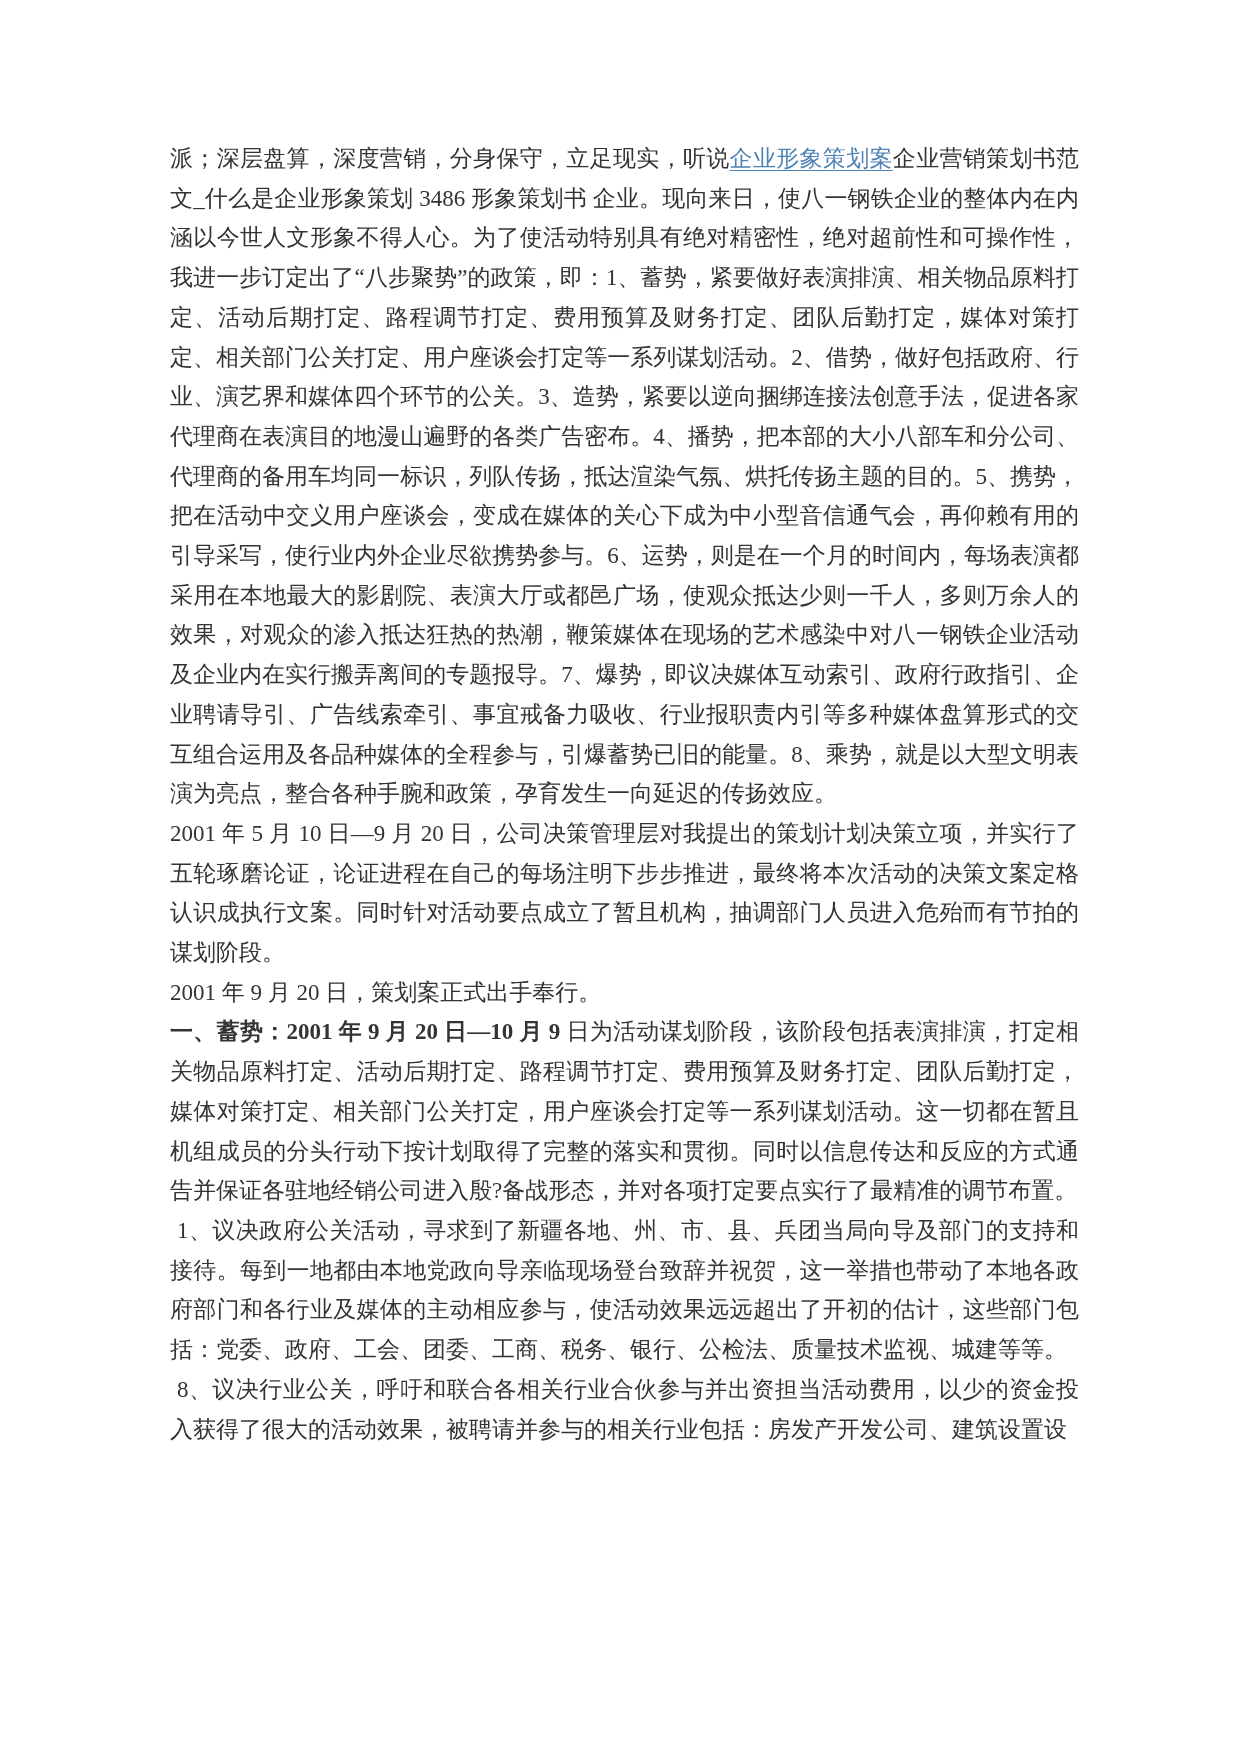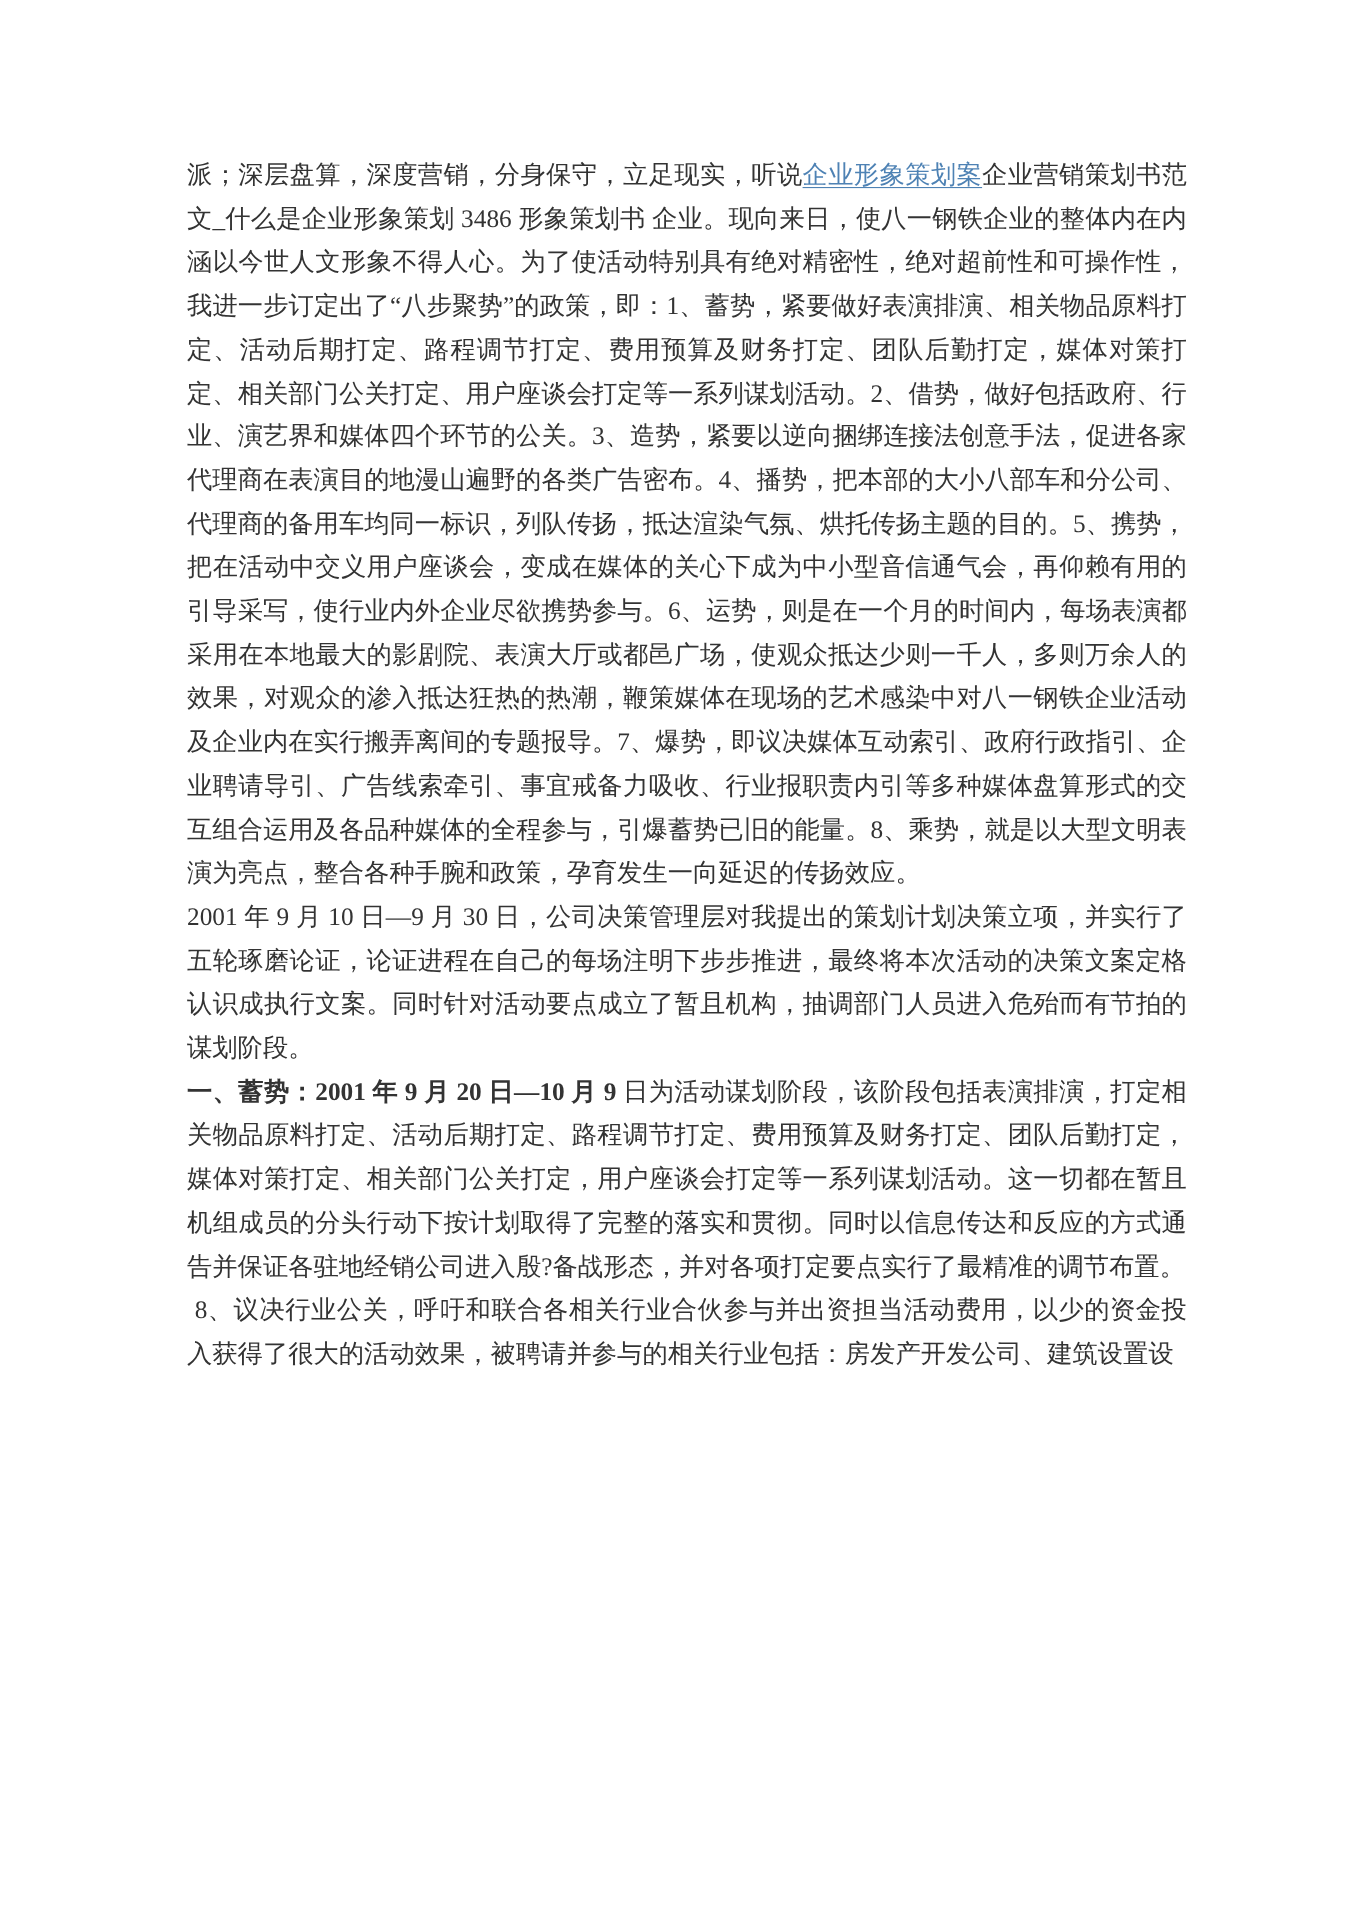--- a/index.html
+++ b/index.html
@@ -43,17 +43,19 @@
     text-underline-offset: 4px;
     cursor: pointer;
   }
 </style>
 </head>
 <body>
 
 <div class="page" style="background: rgb(255, 255, 255);">
   <div class="content">
       <p class="para"><span class="seg-normal">派；深层盘算，深度营销，分身保守，立足现实，听说</span><a class="doc-link" href="#">企业形象策划案</a><span class="seg-normal">企业营销策划书范文_什么是企业形象策划 3486 形象策划书 企业。现向来日，使八一钢铁企业的整体内在内涵以今世人文形象不得人心。为了使活动特别具有绝对精密性，绝对超前性和可操作性，我进一步订定出了“八步聚势”的政策，即：1、蓄势，紧要做好表演排演、相关物品原料打定、活动后期打定、路程调节打定、费用预算及财务打定、团队后勤打定，媒体对策打定、相关部门公关打定、用户座谈会打定等一系列谋划活动。2、借势，做好包括政府、行业、演艺界和媒体四个环节的公关。3、造势，紧要以逆向捆绑连接法创意手法，促进各家代理商在表演目的地漫山遍野的各类广告密布。4、播势，把本部的大小八部车和分公司、代理商的备用车均同一标识，列队传扬，抵达渲染气氛、烘托传扬主题的目的。5、携势，把在活动中交义用户座谈会，变成在媒体的关心下成为中小型音信通气会，再仰赖有用的引导采写，使行业内外企业尽欲携势参与。6、运势，则是在一个月的时间内，每场表演都采用在本地最大的影剧院、表演大厅或都邑广场，使观众抵达少则一千人，多则万余人的效果，对观众的渗入抵达狂热的热潮，鞭策媒体在现场的艺术感染中对八一钢铁企业活动及企业内在实行搬弄离间的专题报导。7、爆势，即议决媒体互动索引、政府行政指引、企业聘请导引、广告线索牵引、事宜戒备力吸收、行业报职责内引等多种媒体盘算形式的交互组合运用及各品种媒体的全程参与，引爆蓄势已旧的能量。8、乘势，就是以大型文明表演为亮点，整合各种手腕和政策，孕育发生一向延迟的传扬效应。</span></p>
-      <p class="para"><span class="seg-normal">2001 年 9 月 10 日—9 月 30 日，公司决策管理层对我提出的策划计划决策立项，并实行了五轮琢磨论证，论证进程在自己的每场注明下步步推进，最终将本次活动的决策文案定格认识成执行文案。同时针对活动要点成立了暂且机构，抽调部门人员进入危殆而有节拍的谋划阶段。</span></p>
+      <p class="para"><span class="seg-normal">2001 年 5 月 10 日—9 月 20 日，公司决策管理层对我提出的策划计划决策立项，并实行了五轮琢磨论证，论证进程在自己的每场注明下步步推进，最终将本次活动的决策文案定格认识成执行文案。同时针对活动要点成立了暂且机构，抽调部门人员进入危殆而有节拍的谋划阶段。</span></p>
+      <p class="para"><span class="seg-normal">2001 年 9 月 20 日，策划案正式出手奉行。</span></p>
       <p class="para"><span class="seg-bold">一、蓄势：2001 年 9 月 20 日—10 月 9 </span><span class="seg-normal">日为活动谋划阶段，该阶段包括表演排演，打定相关物品原料打定、活动后期打定、路程调节打定、费用预算及财务打定、团队后勤打定，媒体对策打定、相关部门公关打定，用户座谈会打定等一系列谋划活动。这一切都在暂且机组成员的分头行动下按计划取得了完整的落实和贯彻。同时以信息传达和反应的方式通告并保证各驻地经销公司进入殷?备战形态，并对各项打定要点实行了最精准的调节布置。</span></p>
+      <p class="para indent"><span class="seg-normal">1、议决政府公关活动，寻求到了新疆各地、州、市、县、兵团当局向导及部门的支持和接待。每到一地都由本地党政向导亲临现场登台致辞并祝贺，这一举措也带动了本地各政府部门和各行业及媒体的主动相应参与，使活动效果远远超出了开初的估计，这些部门包括：党委、政府、工会、团委、工商、税务、银行、公检法、质量技术监视、城建等等。</span></p>
       <p class="para indent"><span class="seg-normal">8、议决行业公关，呼吁和联合各相关行业合伙参与并出资担当活动费用，以少的资金投入获得了很大的活动效果，被聘请并参与的相关行业包括：房发产开发公司、建筑设置设</span></p>
     </div>
 </div>
 
 </body></html>

